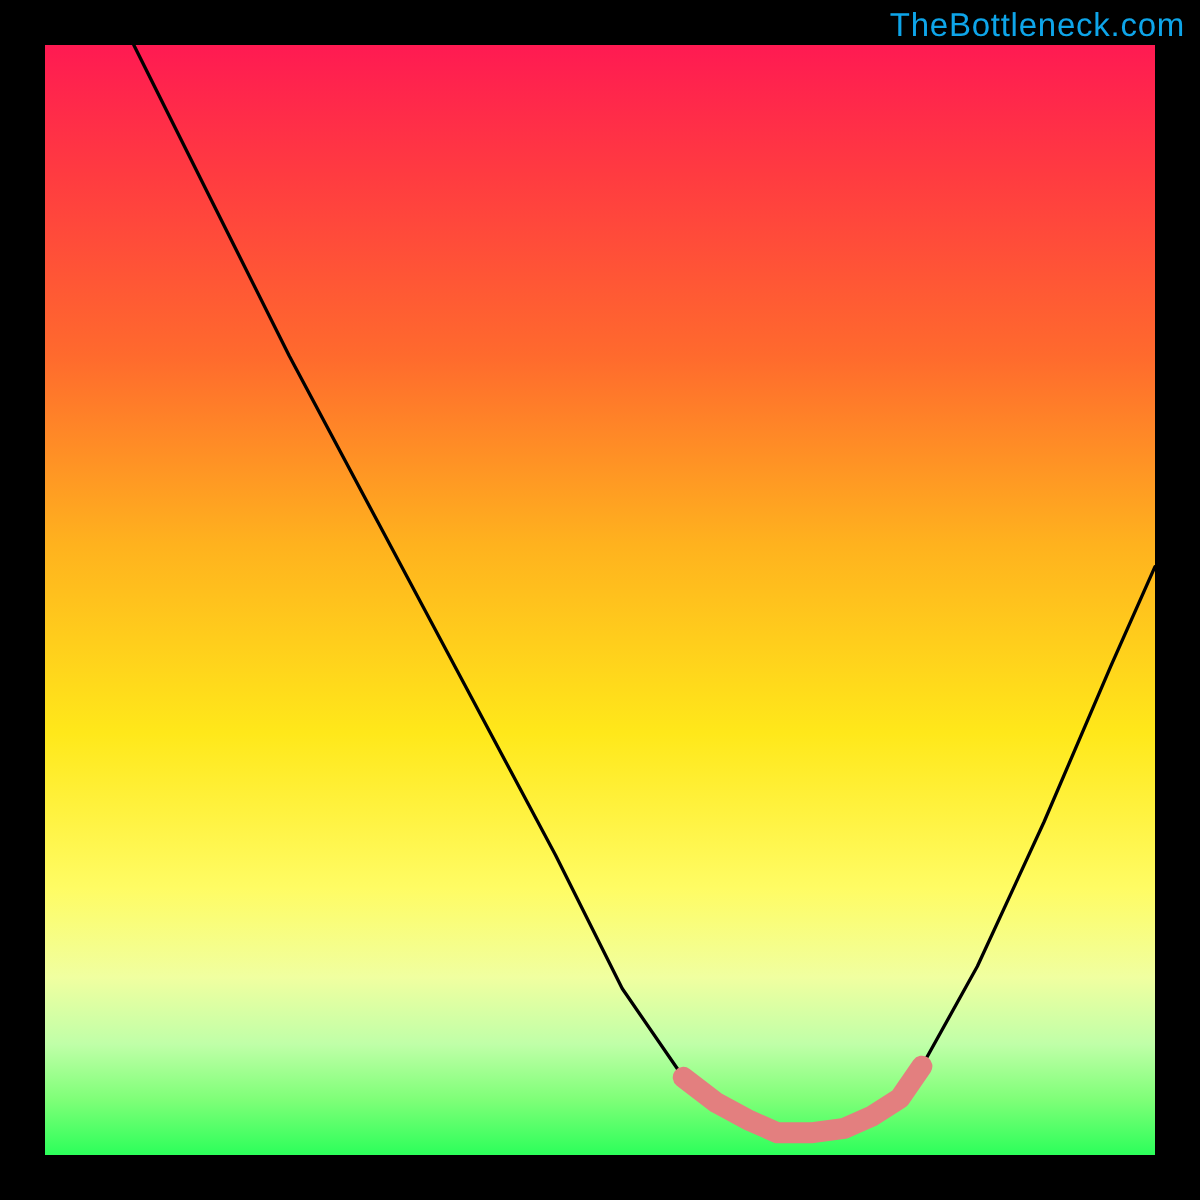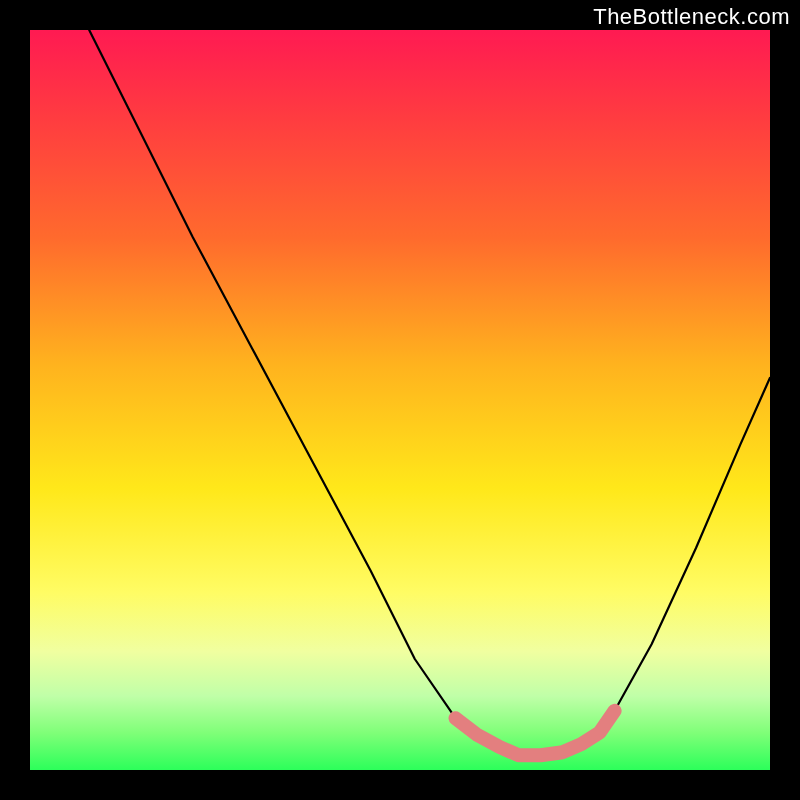--- a/index.html
+++ b/index.html
@@ -14,21 +14,21 @@
   .frame {
     position: relative;
     width: 800px;
     height: 800px;
     background: #000;
   }
   .watermark {
     position: absolute;
     top: 4px;
     right: 10px;
-    color: #ffffff;
+    color: #0ea5e9;
     font-size: 22px;
     font-weight: 500;
     letter-spacing: 0.5px;
     z-index: 20;
   }
   .plot-area {
     position: absolute;
     left: 30px;
     top: 30px;
     width: 740px;

